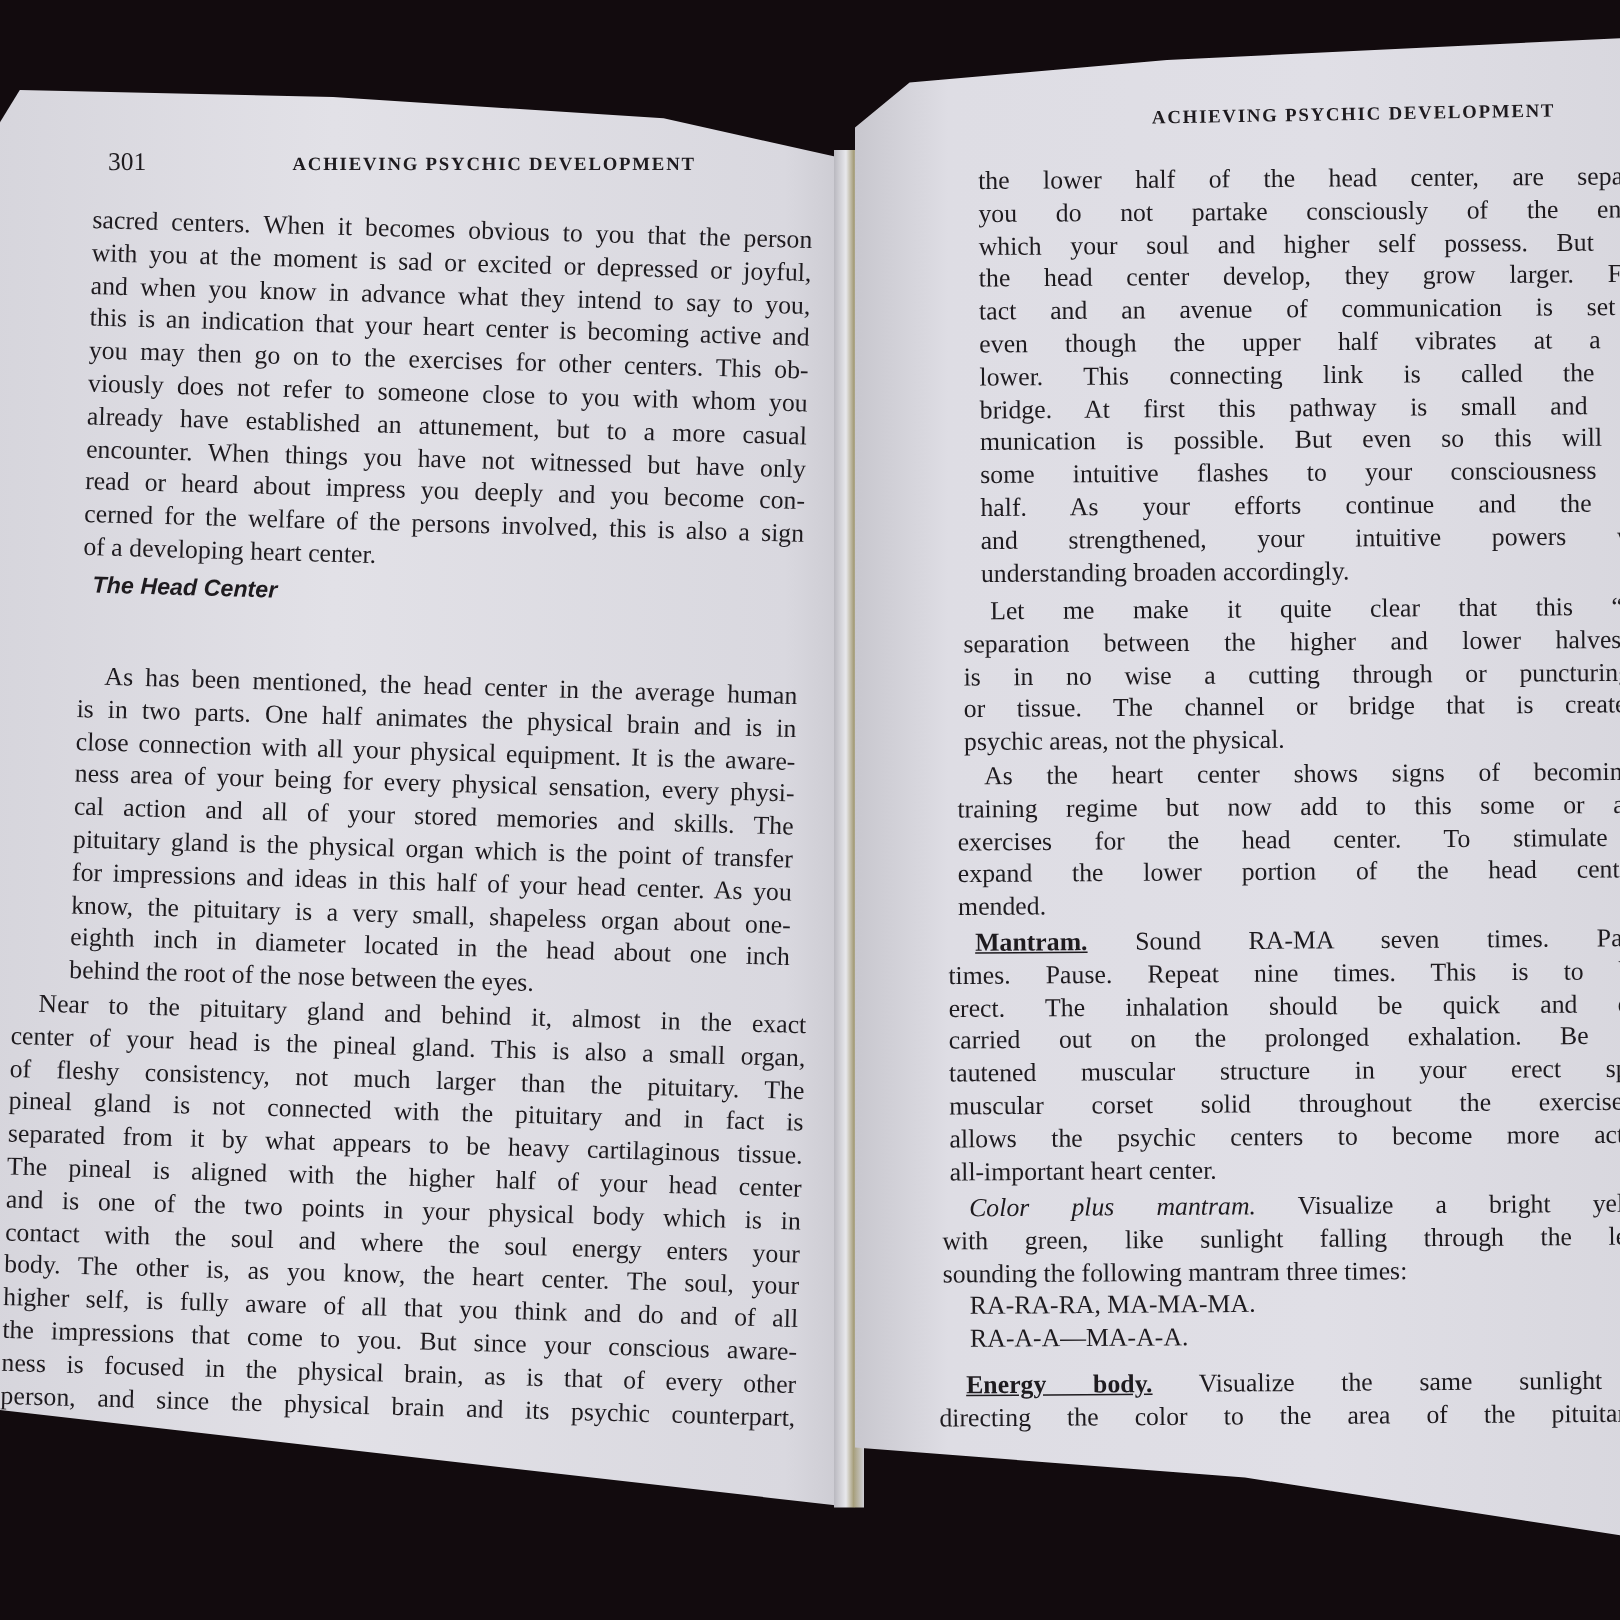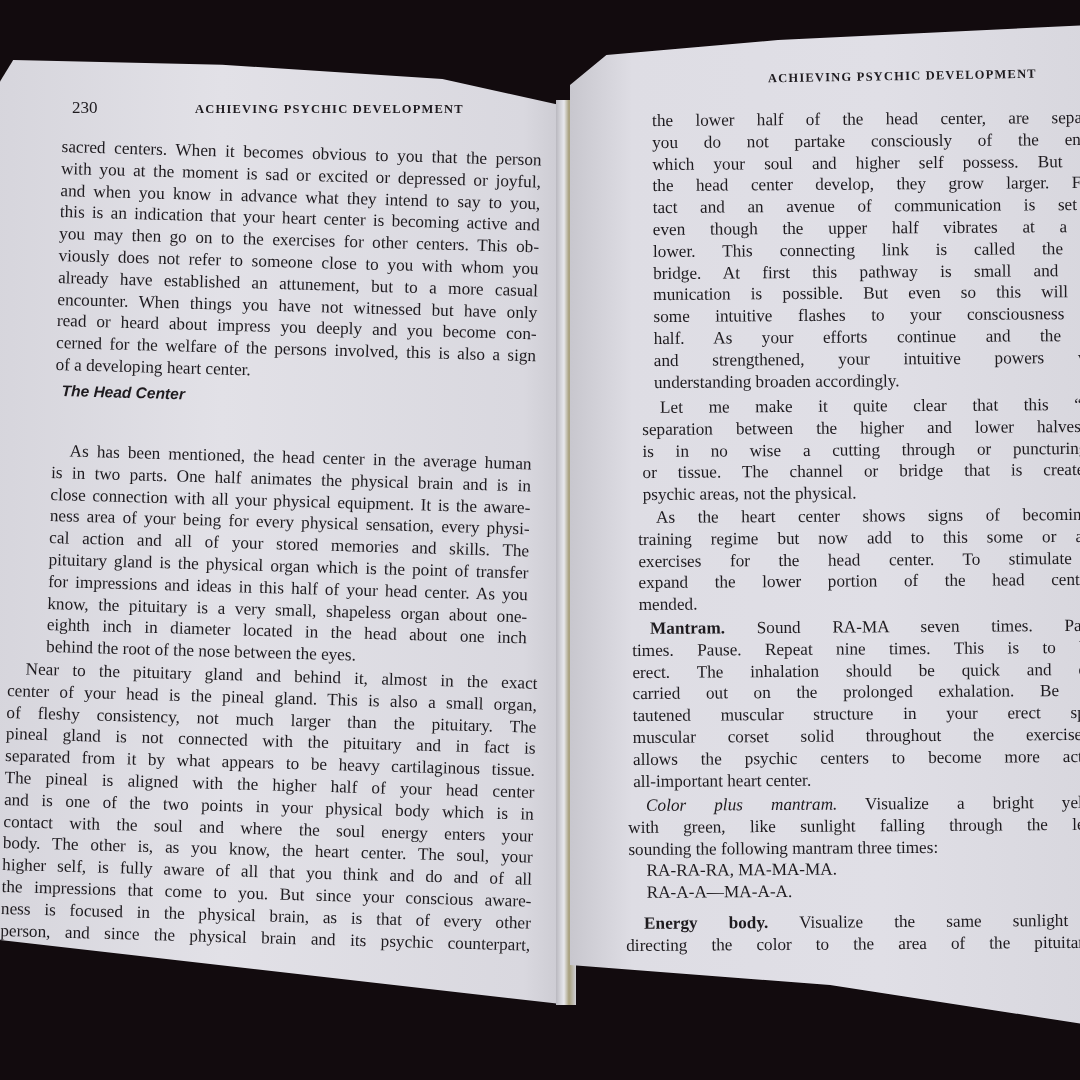--- a/index.html
+++ b/index.html
@@ -42,28 +42,28 @@
   .running-head {
     position:absolute; font-size:12.5px; letter-spacing:1.2px;
     font-variant:small-caps; font-weight:bold; text-transform:uppercase;
   }
   .page-number { position:absolute; font-size:17px; }
   .section-heading {
     font-family:"Liberation Sans","DejaVu Sans",sans-serif;
     font-style:italic; font-weight:bold; font-size:15.5px;
     display:block; margin:0;
   }
-  b.run-in { font-weight:bold; }
+  b.run-in { font-weight:bold;text-decoration:underline; }
   i.run-in { font-style:italic; }
 </style>
 </head>
 <body>
 
 <div class="page left">
-  <span class="page-number" style="left:82px; top:38px;">230</span>
+  <span class="page-number" style="left:82px; top:38px;">301</span>
   <span class="running-head" style="left:205px; top:42px;">ACHIEVING PSYCHIC DEVELOPMENT</span>
 
   <div class="text-block" style="top:76px;">
     <span class="line">sacred centers. When it becomes obvious to you that the person</span>
     <span class="line">with you at the moment is sad or excited or depressed or joyful,</span>
     <span class="line">and when you know in advance what they intend to say to you,</span>
     <span class="line">this is an indication that your heart center is becoming active and</span>
     <span class="line">you may then go on to the exercises for other centers. This ob-</span>
     <span class="line">viously does not refer to someone close to you with whom you</span>
     <span class="line">already have established an attunement, but to a more casual</span>

